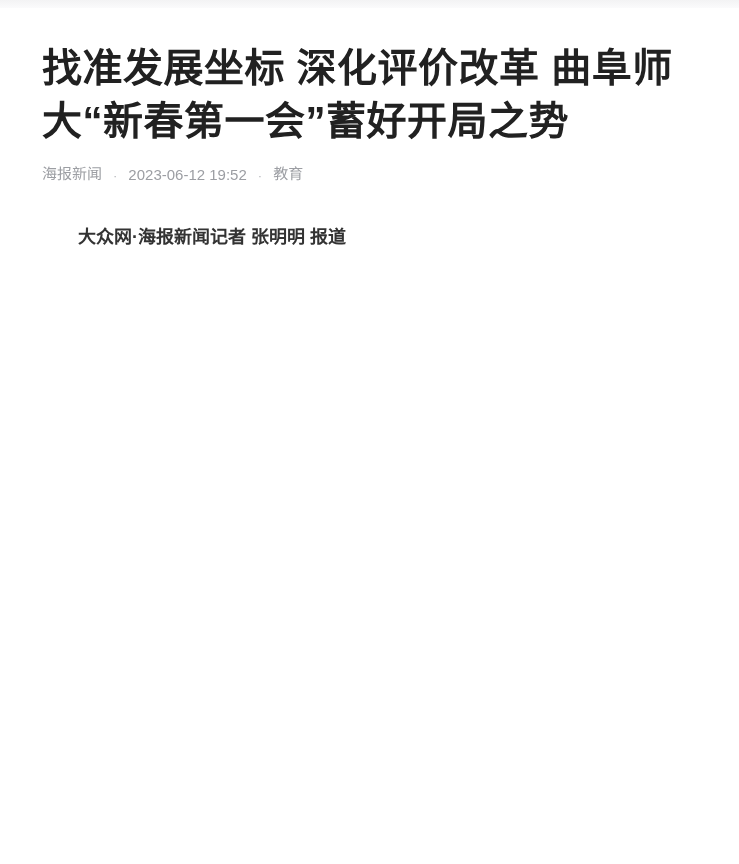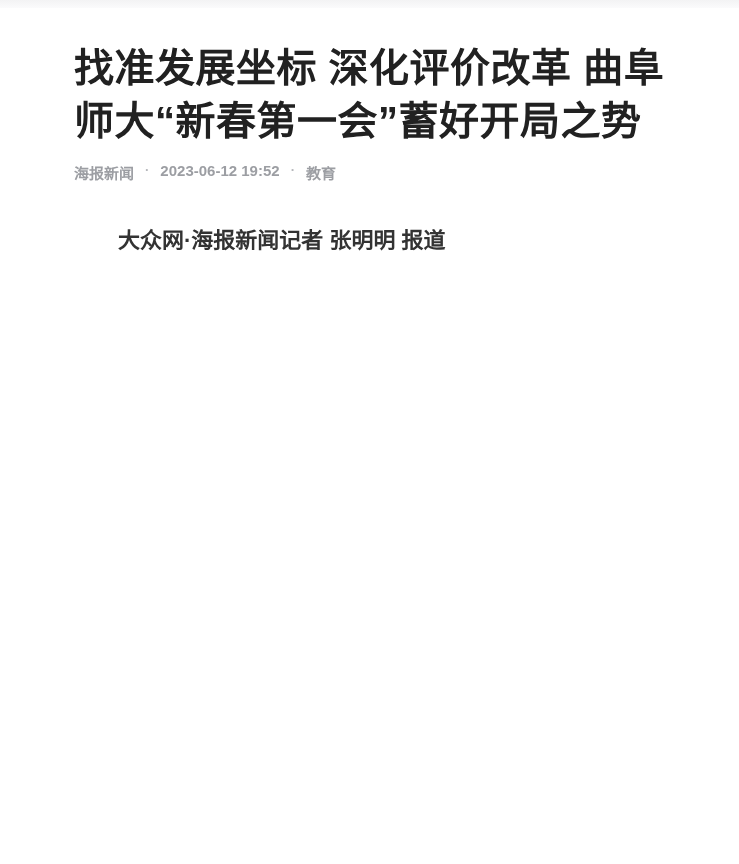--- a/index.html
+++ b/index.html
@@ -14,46 +14,44 @@
     position: relative;
   }
   .top-bar {
     position: absolute;
     top: 0; left: 0; right: 0;
     height: 8px;
     background: linear-gradient(#f3f3f4, #fbfbfc);
   }
   .article {
     padding: 42px 36px 0 42px;
-    margin-left: 32px;
   }
   .article-title {
     font-size: 40px;
     line-height: 1.32;
     font-weight: 700;
     color: #212121;
     letter-spacing: 0.5px;
     margin: 0 0 14px 0;
     word-break: break-all;
   }
   .meta-row {
     font-size: 15px;
     color: #9c9ea3;
     display: flex;
-    align-items: flex-start;
+    align-items: flex-end;
     margin: 0 0 36px 0;
-    font-weight: bold;
   }
   .meta-row .sep {
     margin: 0 11px;
     font-size: 13px;
     color: #b5b7bb;
   }
   .article-body p {
-    font-size: 22px;
+    font-size: 18px;
     line-height: 2;
     color: #404040;
     text-indent: 2em;
     margin: 0 0 21px 0;
     word-break: break-all;
     text-align: justify;
   }
   .article-body p.byline {
     font-weight: 700;
     color: #333333;

